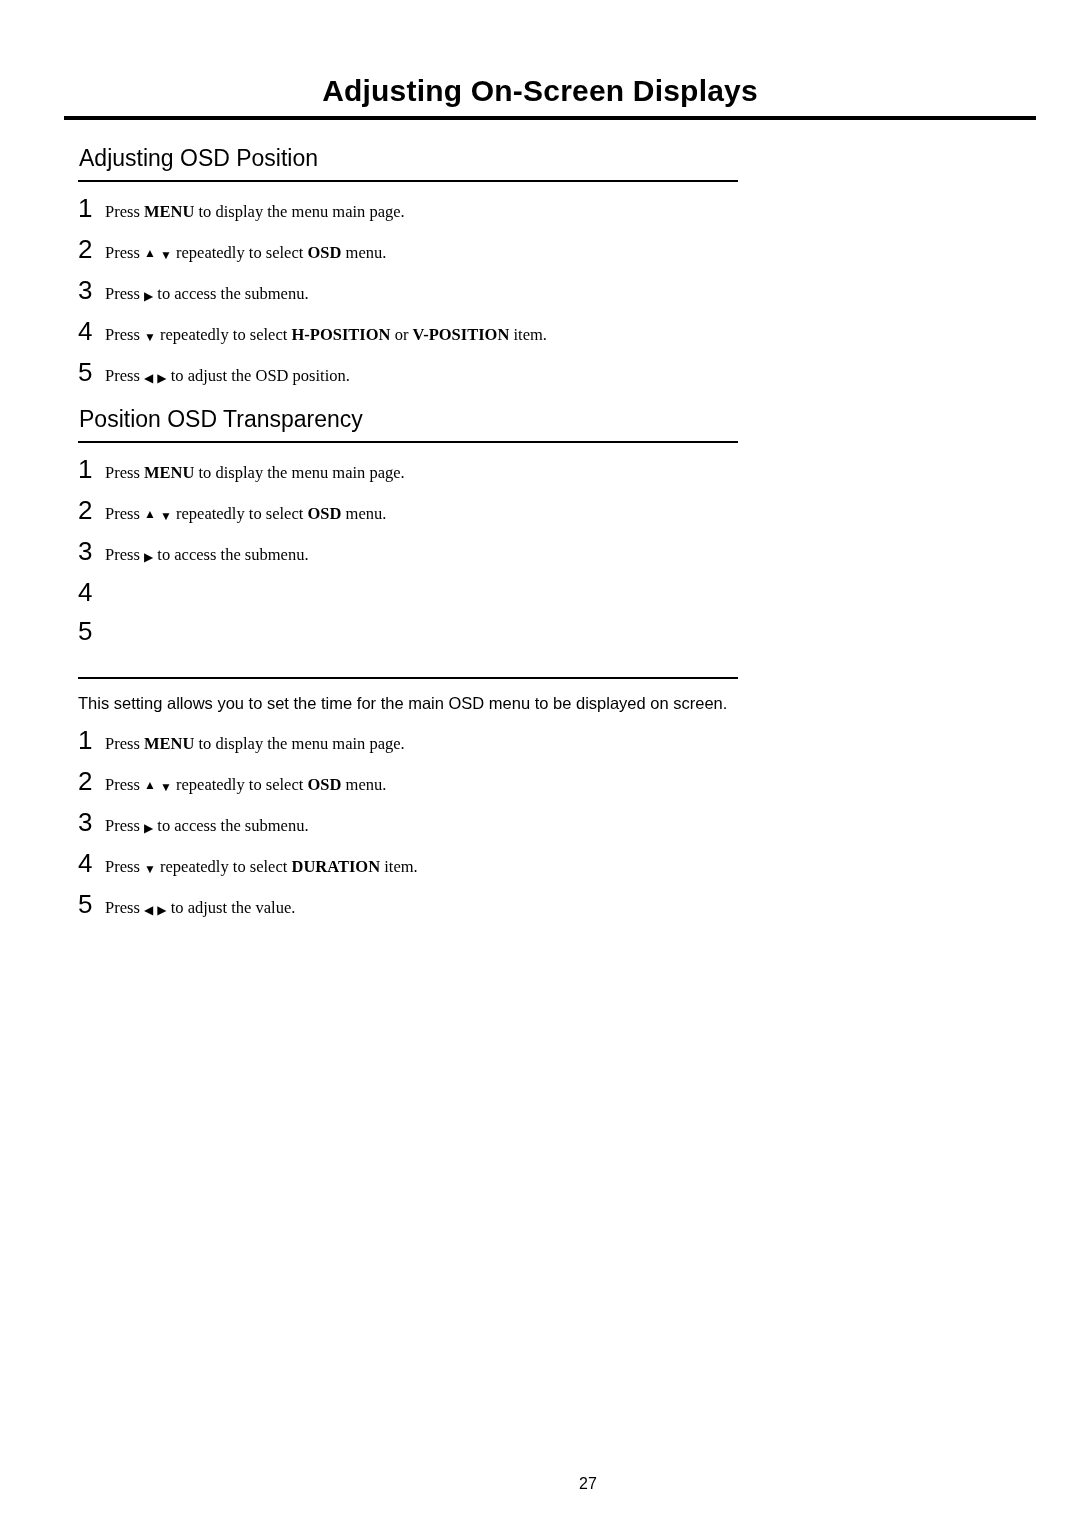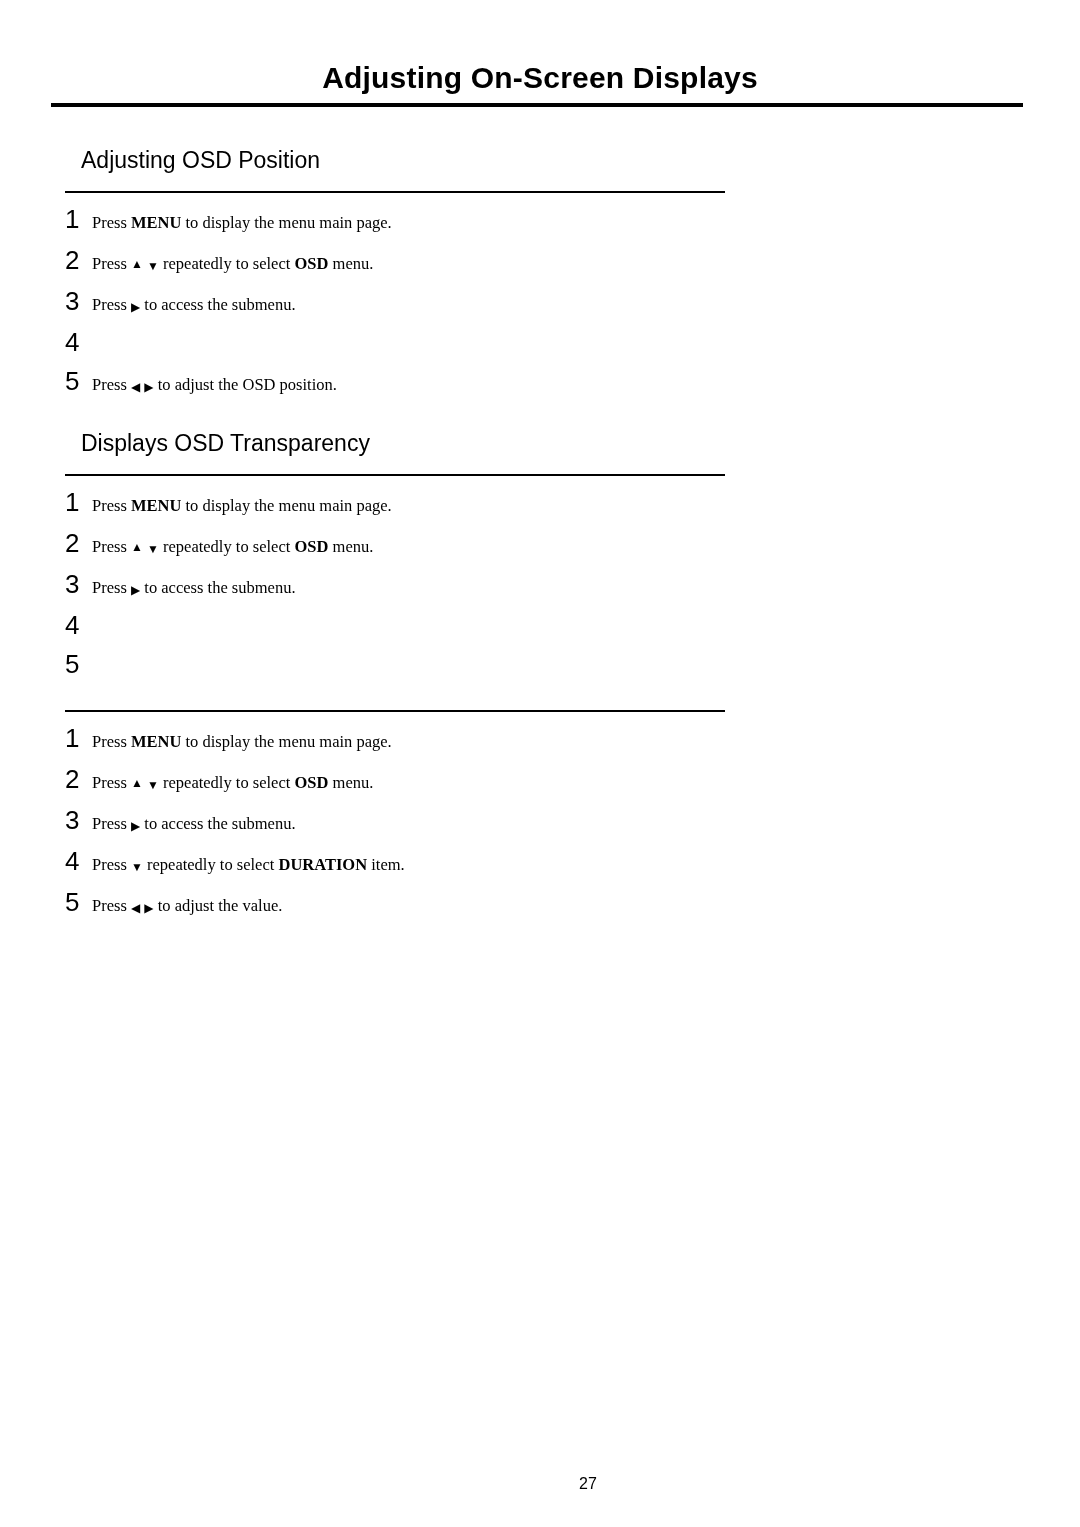--- a/index.html
+++ b/index.html
@@ -13,21 +13,21 @@
     font-family: "Liberation Sans", sans-serif;
     color: #000000;
     position: relative;
     overflow: hidden;
   }
   .page {
     position: relative;
     width: 1080px;
     height: 1527px;
     box-sizing: border-box;
-    padding: 3px;
+    padding: 16px;
   }
   .header-title {
     text-align: center;
     font-size: 30px;
     font-weight: bold;
     letter-spacing: 0.2px;
     margin: 0;
     padding-top: 58px;
     padding-bottom: 6px;
   }
@@ -38,21 +38,21 @@
     width: 972px;
   }
   .content {
     padding-left: 62px;
     padding-right: 60px;
     padding-top: 22px;
   }
   .section-title {
     font-size: 23px;
     font-weight: normal;
-    margin: 16px;
+    margin: 1px;
     padding: 0;
     line-height: 30px;
   }
   .section-rule {
     border: none;
     border-top: 2px solid #000;
     width: 660px;
     margin: 7px 0 0 0;
   }
   .section {
@@ -136,30 +136,31 @@
             <li class="step">
               <span class="step-num">2</span>
               <span class="step-text">Press <span class="arrow arrow-up">▲</span> <span class="arrow arrow-down">▼</span> repeatedly to select <b>OSD</b> menu.</span>
             </li>
             <li class="step">
               <span class="step-num">3</span>
               <span class="step-text">Press <span class="arrow arrow-right">▶</span> to access the submenu.</span>
             </li>
             <li class="step">
               <span class="step-num">4</span>
+              <span class="step-text">Press <span class="arrow arrow-down">▼</span> repeatedly to select <b>H-POSITION</b> or <b>V-POSITION</b> item.</span>
             </li>
             <li class="step">
               <span class="step-num">5</span>
               <span class="step-text">Press <span class="arrow arrow-left">◀</span> <span class="arrow arrow-right">▶</span> to adjust the OSD position.</span>
             </li>
           </ul>
           <div class="gap-a"></div>
         </div>
         <div class="section">
-          <h2 class="section-title">Displays OSD Transparency</h2>
+          <h2 class="section-title">Position OSD Transparency</h2>
           <hr class="section-rule">
           <ul class="steps">
             <li class="step">
               <span class="step-num">1</span>
               <span class="step-text">Press <b>MENU</b> to display the menu main page.</span>
             </li>
             <li class="step">
               <span class="step-num">2</span>
               <span class="step-text">Press <span class="arrow arrow-up">▲</span> <span class="arrow arrow-down">▼</span> repeatedly to select <b>OSD</b> menu.</span>
             </li>
@@ -171,20 +172,21 @@
               <span class="step-num">4</span>
             </li>
             <li class="step">
               <span class="step-num">5</span>
             </li>
           </ul>
           <div class="gap-c"></div>
         </div>
         <div class="section">
           <hr class="section-rule">
+          <p class="intro">This setting allows you to set the time for the main OSD menu to be displayed on screen.</p>
           <ul class="steps">
             <li class="step">
               <span class="step-num">1</span>
               <span class="step-text">Press <b>MENU</b> to display the menu main page.</span>
             </li>
             <li class="step">
               <span class="step-num">2</span>
               <span class="step-text">Press <span class="arrow arrow-up">▲</span> <span class="arrow arrow-down">▼</span> repeatedly to select <b>OSD</b> menu.</span>
             </li>
             <li class="step">

